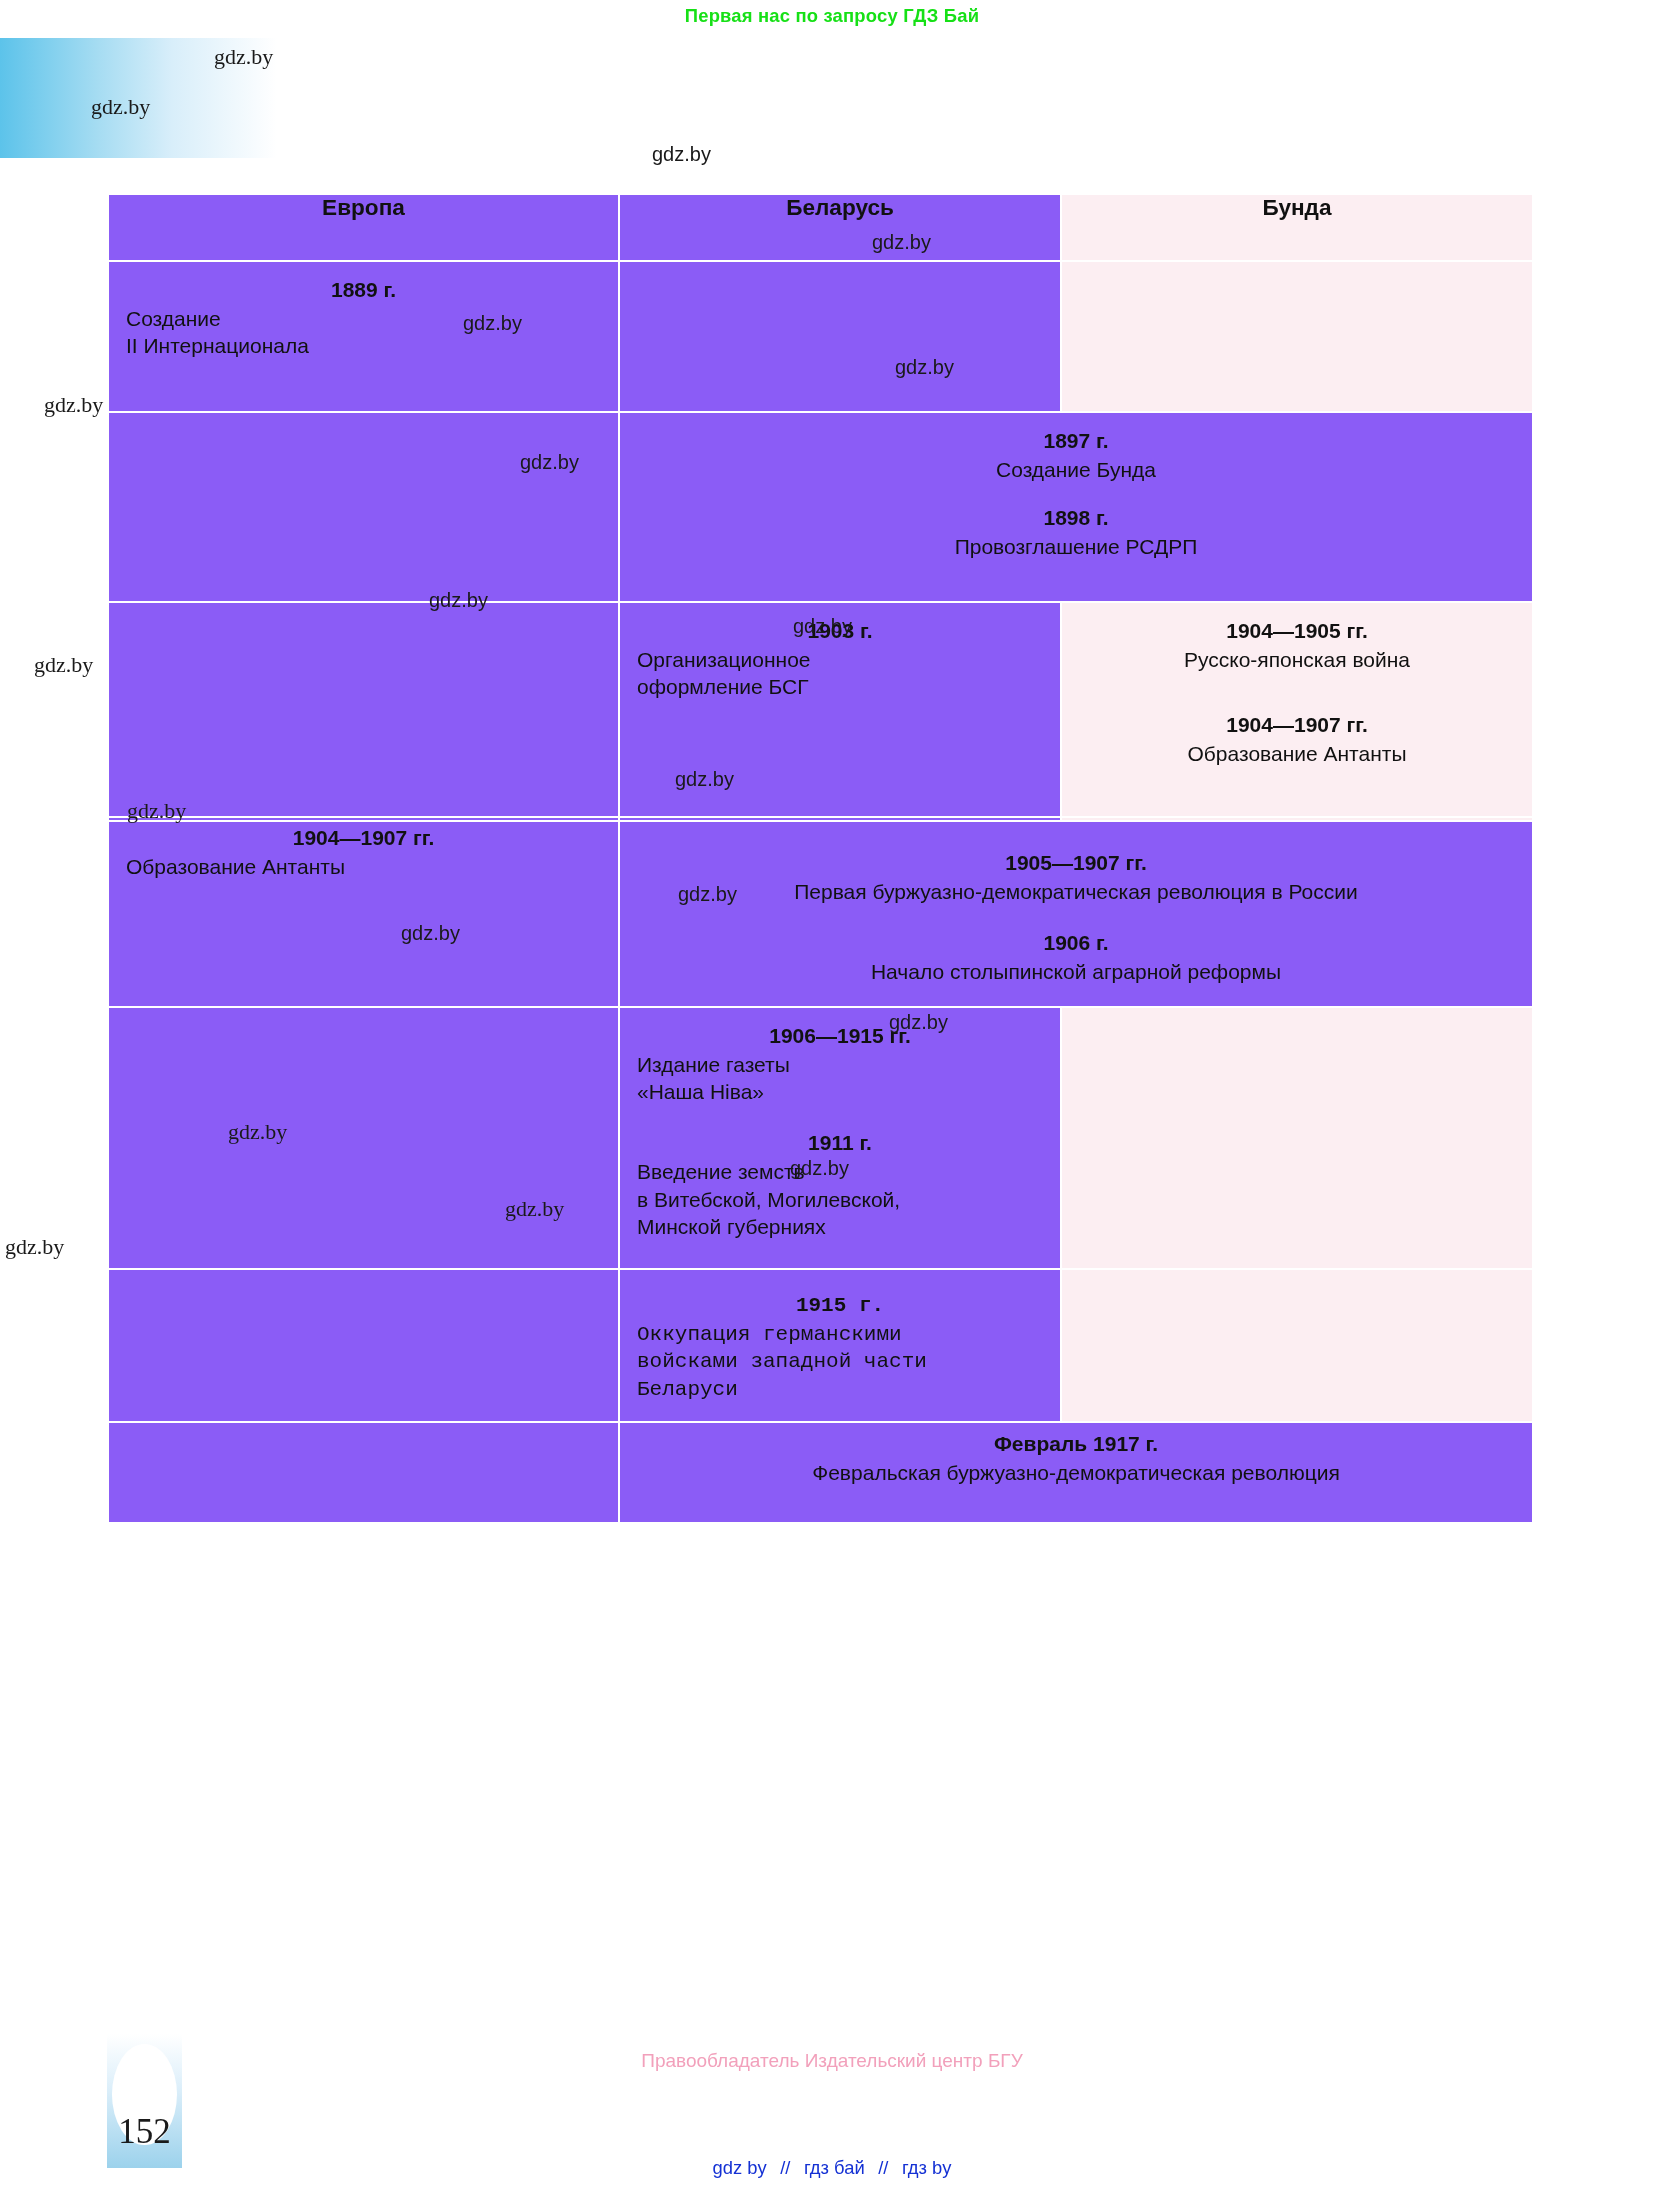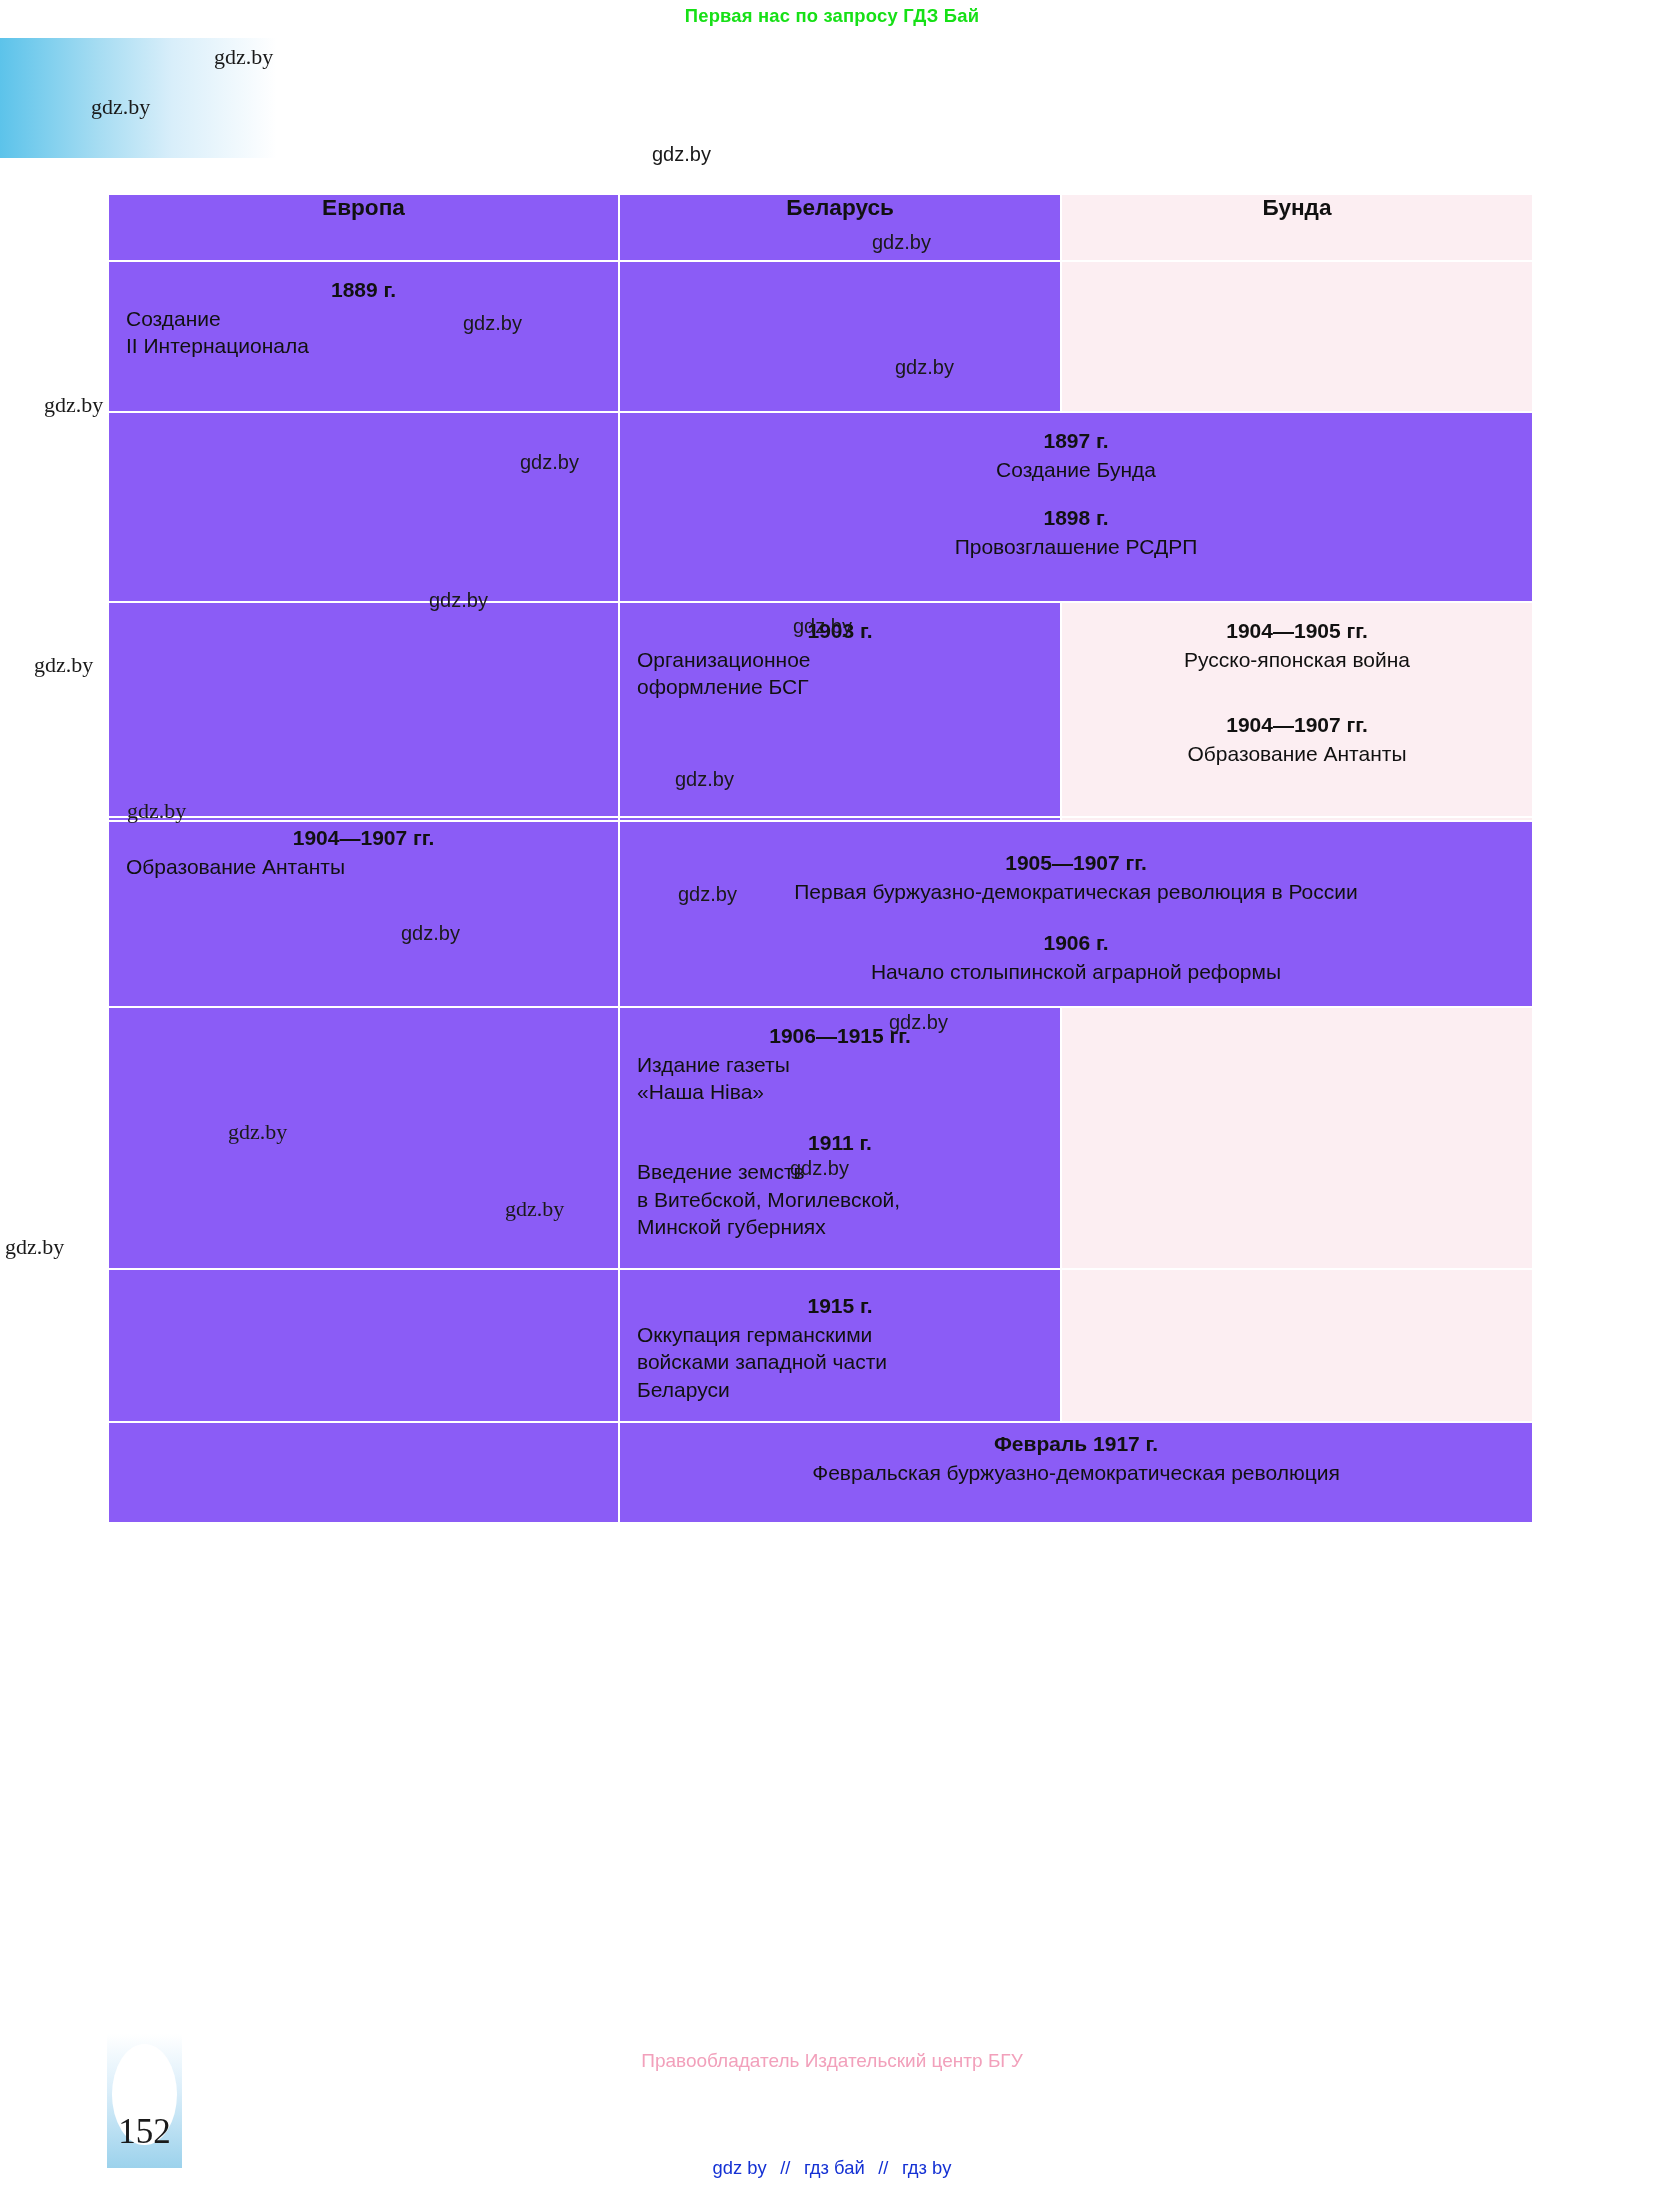--- a/index.html
+++ b/index.html
@@ -252,21 +252,21 @@
 Минской губерниях</span>
           </div>
         </td>
         <td class="ru h-e"></td>
       </tr>
 
 
       <tr>
         <td class="eu h-g"></td>
         <td class="by h-g">
-          <div class="cell" style="padding-top:20px;">
+          <div class="cell" style="padding-top:20px;font-family:Liberation Mono, monospace;">
             <span class="yr">1915 г.</span>
             <span class="desc left">Оккупация германскими
 войсками западной части
 Беларуси</span>
           </div>
         </td>
         <td class="ru h-g"></td>
       </tr>
 
       <tr>

